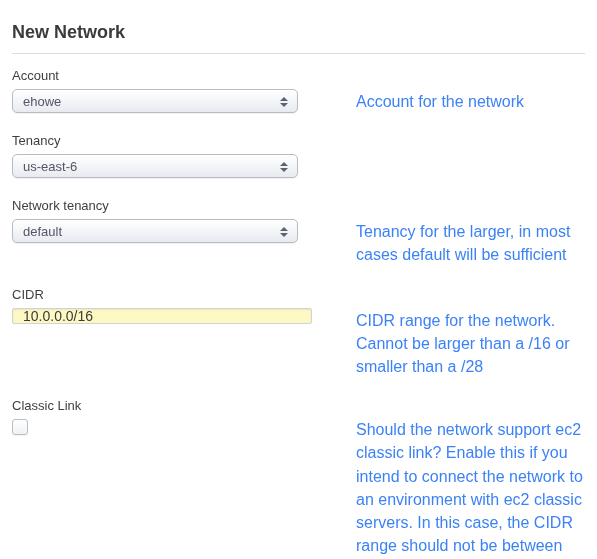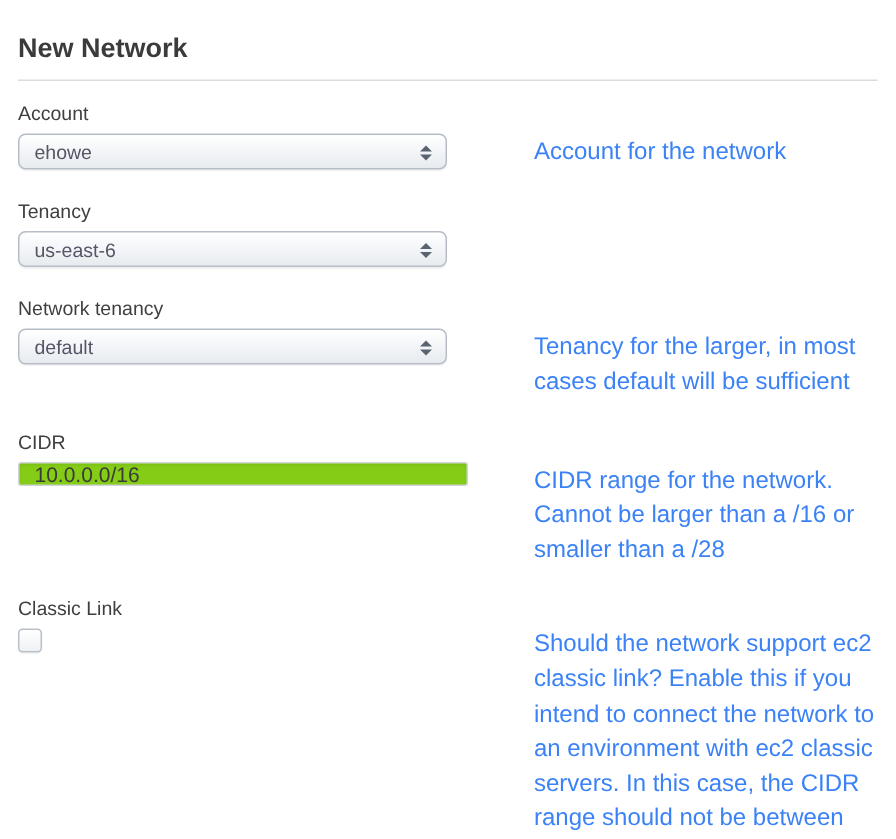--- a/index.html
+++ b/index.html
@@ -97,21 +97,21 @@
     border-right: 4px solid transparent;
   }
   .caret-up { border-bottom: 4px solid #5a6370; }
   .caret-down { border-top: 4px solid #5a6370; }
 
   .text-input {
     width: 300px;
     height: 16px;
     border: 1px solid #cfd4da;
     border-radius: 2px;
-    background: #84cc16;
+    background: #fef9c3;
     box-shadow: inset 0 1px 2px rgba(0,0,0,0.08);
     padding: 0 10px;
     font-size: 14px;
     color: #3a3a3a;
     box-sizing: border-box;
     font-family: inherit;
   }
   .checkbox {
     width: 14px;
     height: 14px;

